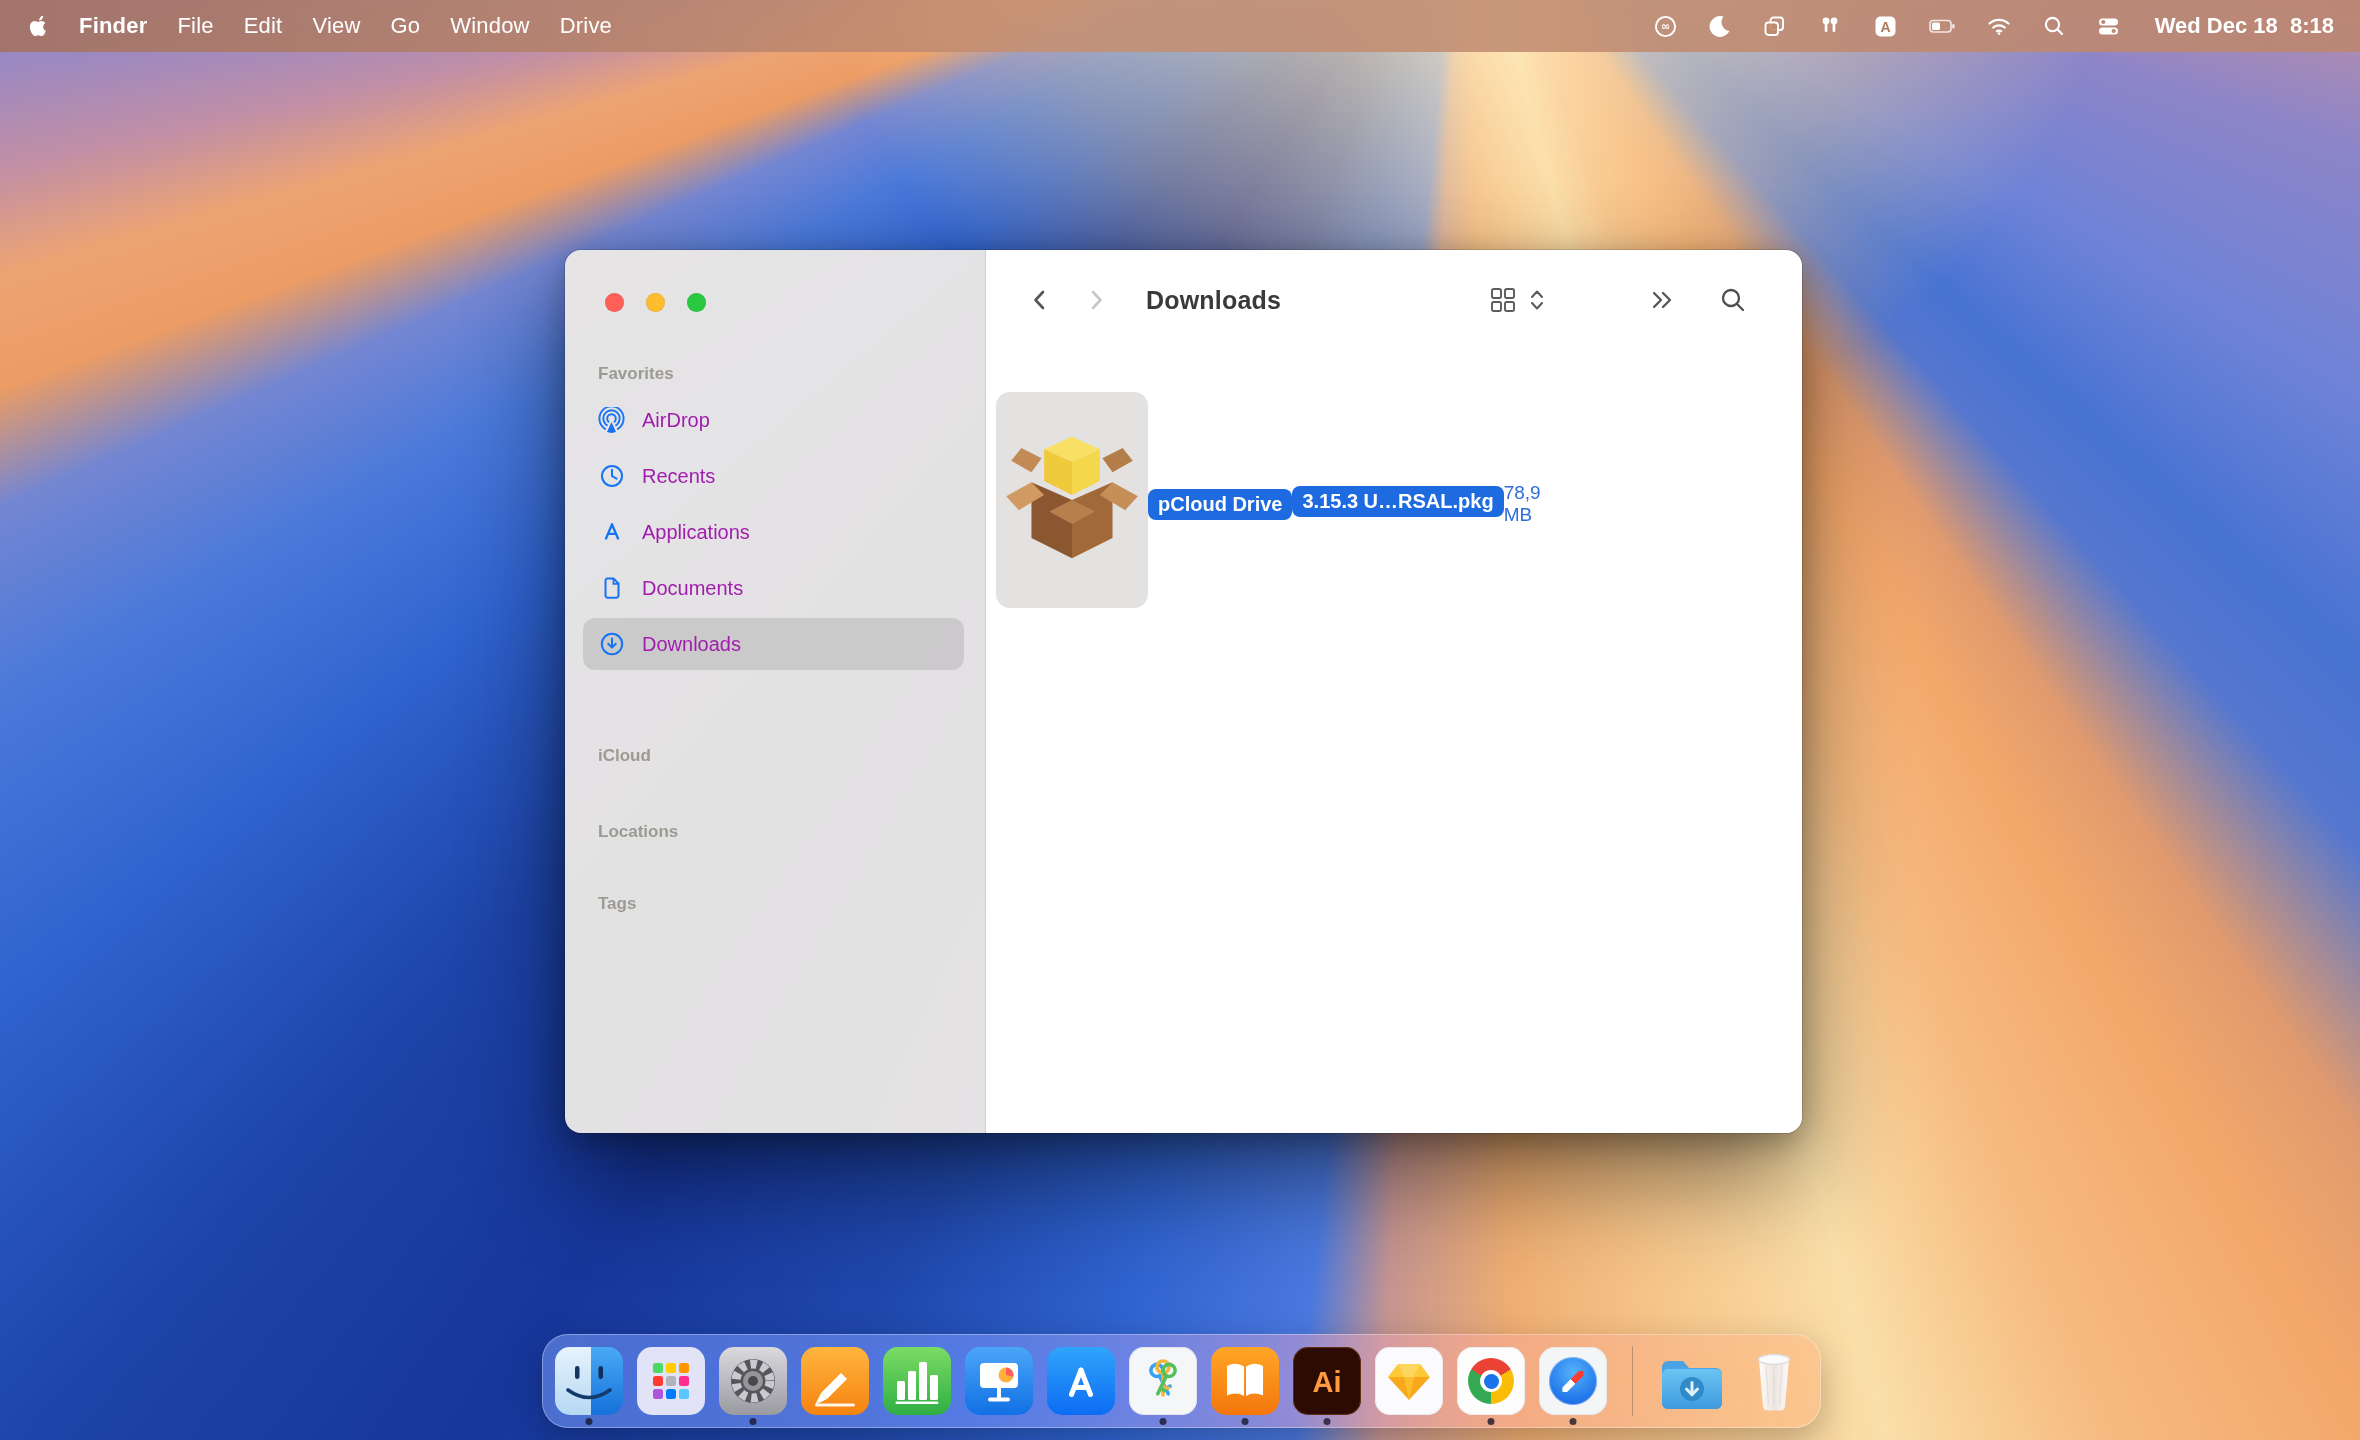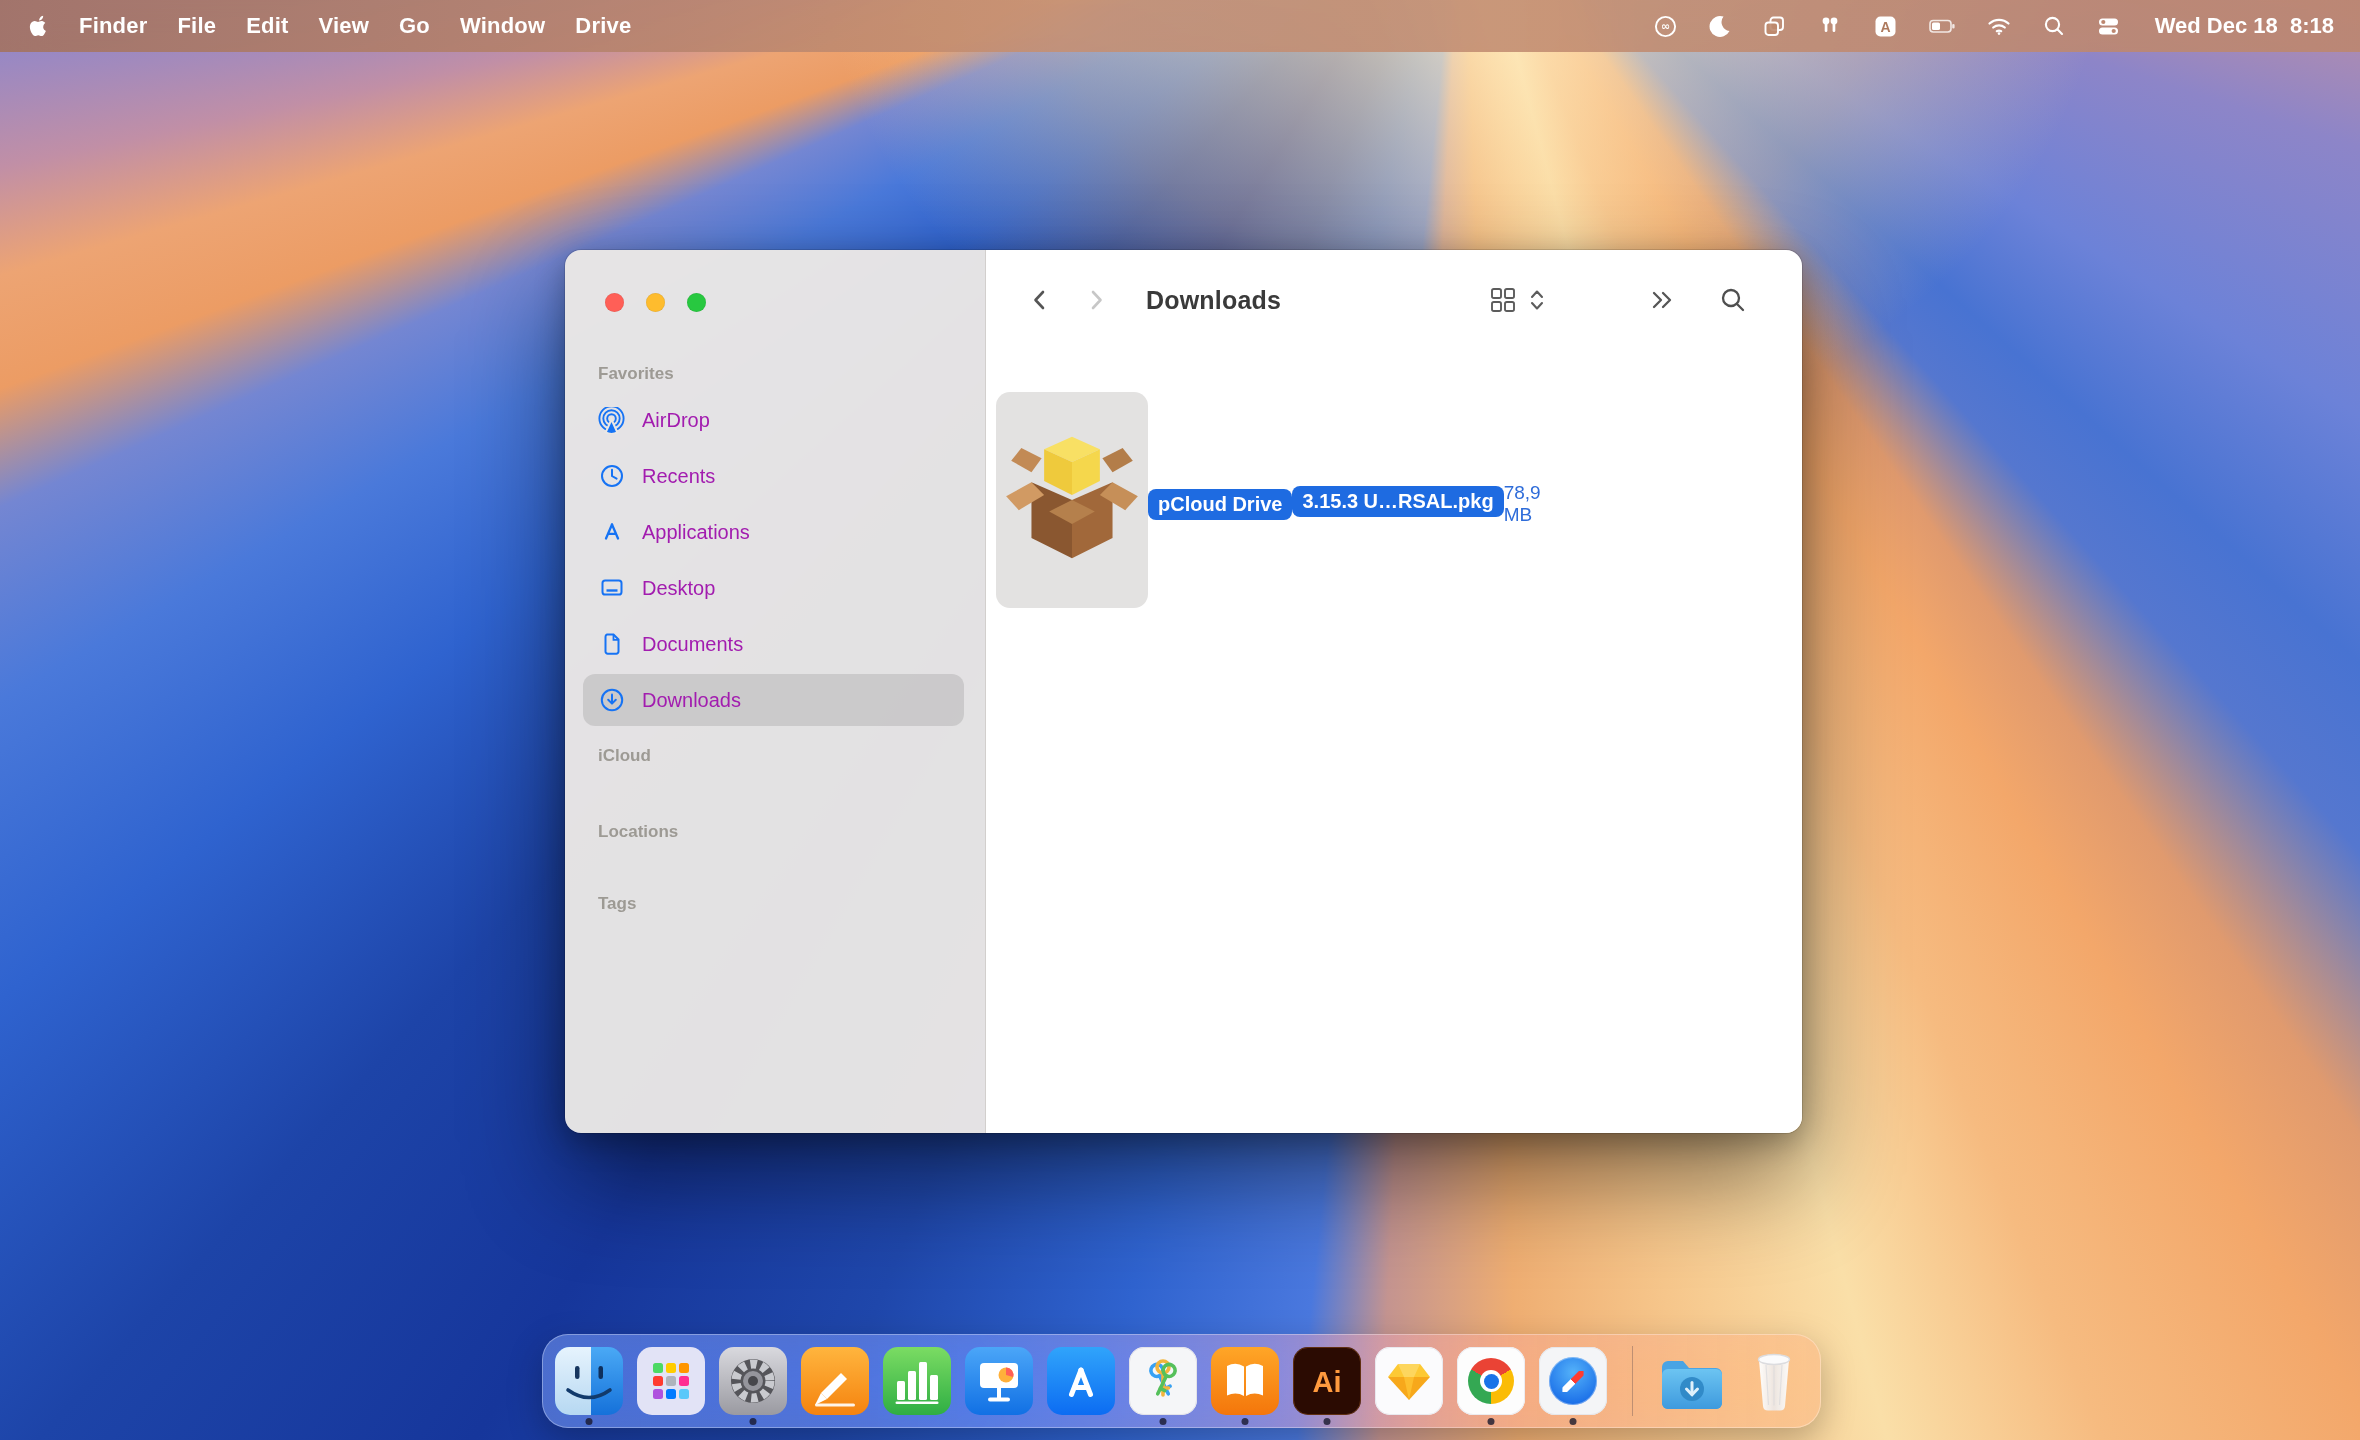--- a/index.html
+++ b/index.html
@@ -16,21 +16,21 @@
         #f6c68b 82deg, #efae72 88deg, #c49490 93deg, #4a78de 96deg, #2f63cf 103deg,
         #1f47ab 112deg, #16369b 122deg, #1d44a8 132deg, #2f63cf 142deg, #4a79da 150deg,
         #7486d2 156deg, #ec9c64 160deg, #eda473 164deg, #c18fa6 168deg, #9187c9 173deg,
         #8a86c8 180deg, #8a86c8 360deg);}
 
   
   #menubar{position:absolute;left:0;top:0;width:100%;height:52px;
     background:linear-gradient(90deg, rgba(164,114,94,.88), rgba(196,143,115,.88) 45%, rgba(188,134,109,.88));
     backdrop-filter:blur(22px);display:flex;align-items:center;color:#fff;
     font-size:22px;padding:0 26px;box-sizing:border-box;}
-  .menu-item{margin:0 15px;letter-spacing:.2px;font-weight:bold;}
+  .menu-item{margin:0 15px;letter-spacing:.2px;}
   .menu-item.app{font-weight:700;}
   #mb-left{display:flex;align-items:flex-start;}
   #mb-right{margin-left:auto;display:flex;align-items:center;gap:30px;}
   .st-icon{display:inline-flex;align-items:center;justify-content:center;}
   #clock{font-size:22px;font-weight:600;white-space:pre;margin-left:4px;}
   #apple{margin-right:14px;display:inline-flex;}
 
   
   #window{position:absolute;left:565px;top:250px;width:1237px;height:883px;border-radius:16px;
     box-shadow:0 45px 100px rgba(0,0,0,.48), 0 8px 30px rgba(0,0,0,.28), 0 0 0 1px rgba(0,0,0,.12);
@@ -226,29 +226,20 @@
                 <path d="M7 19.5 L13 5.5"></path>
                 <path d="M13 5.5 L19 19.5"></path>
                 <path d="M9.2 14.8 H16.8"></path>
               </svg>
           </span>
           <span class="sb-label">Applications</span>
         </div>
         <div class="sb-row">
           <span class="sb-ic">
             <svg width="26" height="26" viewBox="0 0 26 26" fill="none" stroke="#1673f4" stroke-width="2">
-                <rect x="3.5" y="5.5" width="19" height="14" rx="2.6"></rect>
-                <path d="M7.5 15.5 H18.5" stroke-width="2.4"></path>
-              </svg>
-          </span>
-          <span class="sb-label">Desktop</span>
-        </div>
-        <div class="sb-row">
-          <span class="sb-ic">
-            <svg width="26" height="26" viewBox="0 0 26 26" fill="none" stroke="#1673f4" stroke-width="2">
                 <path d="M8 3.5 h6.5 L19.5 8.5 v12 a2.2 2.2 0 0 1 -2.2 2.2 h-8.6 a2.2 2.2 0 0 1 -2.2 -2.2 v-14.8 a2.2 2.2 0 0 1 1.5 -2.2z"></path>
                 <path d="M14.5 3.8 V8.8 H19.3" stroke-width="1.8"></path>
               </svg>
           </span>
           <span class="sb-label">Documents</span>
         </div>
         <div class="sb-row selected">
           <span class="sb-ic">
             <svg width="26" height="26" viewBox="0 0 26 26" fill="none" stroke="#1673f4" stroke-width="2">
                 <circle cx="13" cy="13" r="10.2"></circle>

